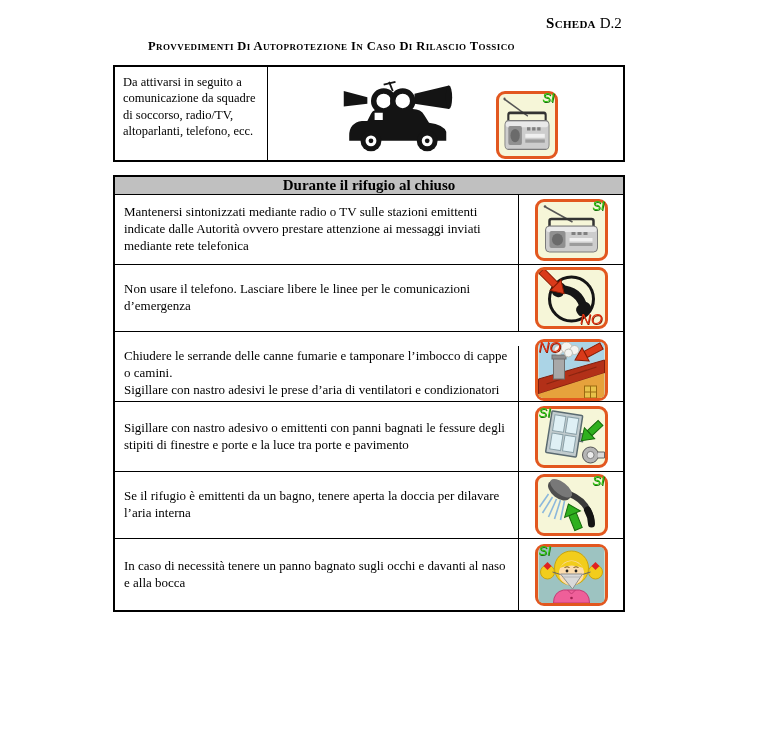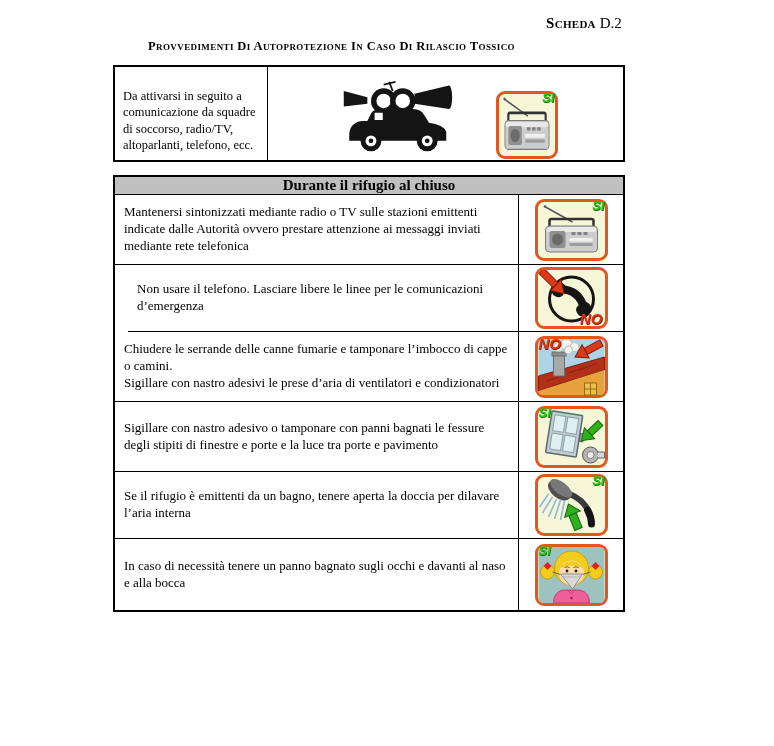--- a/index.html
+++ b/index.html
@@ -5,44 +5,44 @@
   html,body{margin:0;padding:0;background:#fff;}
   .page{position:relative;width:774px;height:746px;background:#fff;
         font-family:"Liberation Serif","DejaVu Serif",serif;color:#000;overflow:hidden;}
   .scheda{position:absolute;left:546px;top:15px;font-size:15px;white-space:nowrap;}
   .scheda .sc{font-variant:small-caps;font-weight:bold;letter-spacing:.3px;}
   .doc-title{position:absolute;left:148px;top:39px;font-size:12.5px;font-weight:bold;
              font-variant:small-caps;letter-spacing:.4px;white-space:nowrap;}
   .intro-box{position:absolute;left:113px;top:65px;width:512px;height:97px;
              border:2px solid #000;box-sizing:border-box;display:flex;}
   .intro-text{width:153px;border-right:1px solid #000;box-sizing:border-box;
-              padding:21px 4px 0 8px;font-size:12.5px;line-height:1.3;}
+              padding:7px 4px 0 8px;font-size:12.5px;line-height:1.3;}
   .intro-images{flex:1;display:flex;align-items:flex-end;justify-content:center;gap:30px;padding-bottom:1px;}
   .van{width:132px;height:78px;}
   .icon{position:relative;border:3px solid var(--icon-border,#e2571f);border-radius:9px;
         background:var(--icon-bg,#f6f6d8);box-sizing:border-box;overflow:visible;}
   .icon svg{display:block;width:100%;height:100%;border-radius:5px;}
   .intro-radio{width:62px;height:68px;}
   .badge{position:absolute;font-family:"Liberation Sans","DejaVu Sans",sans-serif;
-         font-weight:bold;font-style:italic;font-size:13px;line-height:1;z-index:3;}
+         font-weight:normal;font-style:italic;font-size:13px;line-height:1;z-index:3;}
   .badge.si{color:var(--si-green,#2ec410);text-shadow:.6px .6px 0 #17700c;}
   .badge.no{color:var(--no-red,#e03010);text-shadow:.6px .6px 0 #8a1a00;font-size:15px;}
   .badge.tr{top:-3px;right:0;} .badge.tl{top:-3px;left:1px;}
   .badge.br{bottom:0;right:2px;}
   .itable{position:absolute;left:113px;top:175px;width:512px;border:2px solid #000;box-sizing:border-box;}
   .thead{height:18px;box-sizing:border-box;border-bottom:1px solid #000;background:var(--header-bg,#c0c0c0);
          text-align:center;font-weight:bold;font-size:15px;line-height:17px;}
   .row{display:flex;box-sizing:border-box;border-bottom:1px solid #000;}
   .row.last{border-bottom:none;}
   .row .text{flex:1;border-right:1px solid #000;box-sizing:border-box;
              padding:2px 10px 2px 9px;font-size:13px;line-height:1.3;
              display:flex;align-items:center;white-space:pre-line;}
   .row .iconcell{width:104px;display:flex;align-items:center;justify-content:center;}
   .row .icon{width:73px;height:62px;}
-  .r1{height:70px;} .r2{height:67px;margin-left:13px;} .r3{height:70px;}
+  .r1{height:70px;} .r2{height:67px;} .r3{height:70px;align-items:flex-end;}
   .r4{height:70px;} .r5{height:67px;} .r6{height:71px;}
 </style>
 </head>
 <body style="--icon-border: #e2571f; --icon-bg: #f6f6d8; --si-green: #2ec410; --no-red: #e03010; --header-bg: #c0c0c0;">
 
 <div class="page">
 
   <div class="scheda">
     <span class="sc">Scheda</span>
     <span>D.2</span>
@@ -161,21 +161,21 @@
               <rect x="0" y="-3.5" width="18" height="7" fill="#d93a1a" stroke="#8a1a00"></rect>
               <polygon points="18,-7.5 30,0 18,7.5" fill="#d93a1a" stroke="#8a1a00"></polygon>
             </g>
           </svg>
           <span class="badge no tl">NO</span>
         </div>
       </div>
     </div>
 
     <div class="row r4">
-      <div class="text"><div>Sigillare con nastro adesivo o tamponare con panni bagnati le fessure degli stipiti di finestre  e porte e la luce tra porte e pavimento</div></div>
+      <div class="text"><div>Sigillare con nastro adesivo o emittenti con panni bagnati le fessure degli stipiti di finestre  e porte e la luce tra porte e pavimento</div></div>
       <div class="iconcell">
         <div class="icon">
           <svg viewBox="0 0 66 56">
             <g transform="rotate(9 26 26)">
               <rect x="10" y="4" width="31" height="42" rx="1" fill="#c2ccce" stroke="#5a6a70" stroke-width="1.5"></rect>
               <rect x="13.5" y="7.5" width="11" height="16" fill="#dff0f5" stroke="#8aa0a8"></rect>
               <rect x="26.5" y="7.5" width="11" height="16" fill="#dff0f5" stroke="#8aa0a8"></rect>
               <rect x="13.5" y="26" width="11" height="16" fill="#dff0f5" stroke="#8aa0a8"></rect>
               <rect x="26.5" y="26" width="11" height="16" fill="#dff0f5" stroke="#8aa0a8"></rect>
               <rect x="41.5" y="22" width="3.5" height="8" fill="#98a0a4" stroke="#5a6a70"></rect>

